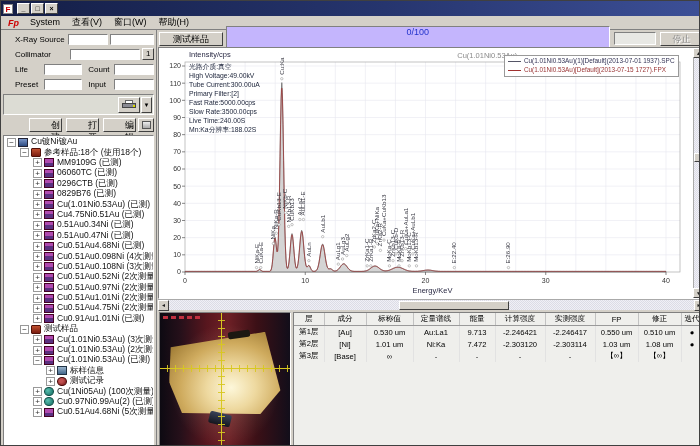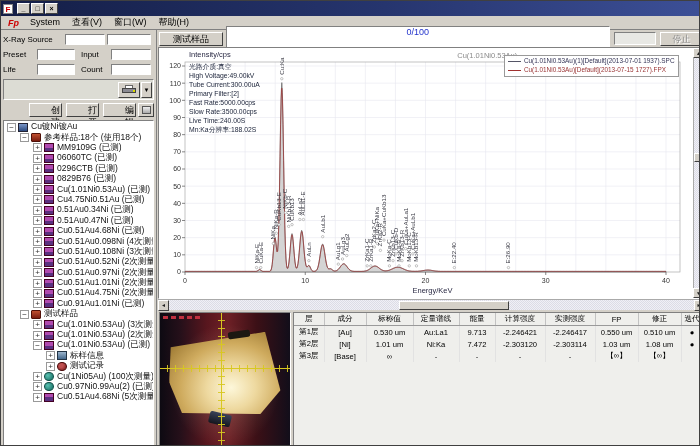--- a/index.html
+++ b/index.html
@@ -18,21 +18,21 @@
   .menubar{height:14px;display:flex;align-items:center;font-size:9px;background:#d4d0c8;
     border-bottom:1px solid #808080;padding-left:2px;}
   .menu-brand{color:#c00;font-weight:bold;font-style:italic;padding:0 5px;}
   .menu-item{padding:7px 6px;text-align:right;}
   
   .content{display:flex;height:417px;}
   .left-panel{width:156px;border-right:1px solid #808080;padding:2px 2px 0 2px;display:flex;flex-direction:column;}
   .right-panel{flex:1;display:flex;flex-direction:column;}
   
   .fieldrow{display:flex;align-items:center;height:14px;margin-bottom:1px;font-size:8px;}
-  .flabel{white-space:nowrap;}
+  .flabel{white-space:nowrap;margin-left:12px;}
   .inp{height:11px;background:#fff;border:1px solid;border-color:#808080 #fff #fff #808080;
     font-size:8px;padding:0 1px;margin-left:2px;}
   .smallbtn{width:13px;height:12px;margin-left:2px;background:#d4d0c8;font-size:8px;line-height:10px;
     text-align:center;border:1px solid;border-color:#fff #404040 #404040 #fff;}
   .device-box{height:21px;margin:2px 0;background:#dcdcd4;border:1px solid;
     border-color:#808080 #fff #fff #808080;display:flex;align-items:center;justify-content:flex-end;padding:1px;}
   .dev-iconbtn{width:22px;height:16px;background:#d4d0c8;border:1px solid;border-color:#fff #404040 #404040 #fff;
     display:flex;align-items:center;justify-content:center;}
   .dev-drop{width:11px;height:16px;background:#d4d0c8;border:1px solid;border-color:#fff #404040 #404040 #fff;
     font-size:6px;line-height:14px;text-align:center;margin-left:1px;}
@@ -52,21 +52,21 @@
   .ticon.device{background:linear-gradient(#7a96c8,#2c4a80);border:1px solid #223;}
   .ticon.folder{background:linear-gradient(#c05030,#7a1c10);border:1px solid #501008;border-radius:1px;}
   .ticon.sample{background:linear-gradient(180deg,#b04ab0 0 50%,#5a3080 50% 100%);border:1px solid #402;}
   .ticon.info{background:linear-gradient(#9ab4cc,#44688c);border:1px solid #234;}
   .ticon.record{background:radial-gradient(circle at 40% 35%,#c05050 30%,#701414);border-radius:50%;border:1px solid #400;}
   .ticon.flask{background:radial-gradient(circle at 35% 35%,#5ac0b0,#136a60);border-radius:50%;border:1px solid #0a4a42;}
   
   .topbar{height:17px;display:flex;align-items:center;padding:1px 2px;}
   .tabbtn{width:64px;height:14px;background:#d4d0c8;font-size:9px;line-height:12px;text-align:center;
     border:1px solid;border-color:#fff #404040 #404040 #fff;margin-right:3px;}
-  .progress{flex:1;height:26px;background:#ffffff;border:1px solid;border-color:#808080 #fff #fff #808080;
+  .progress{flex:1;height:26px;background:#c4b5fd;border:1px solid;border-color:#808080 #fff #fff #808080;
     font-size:9px;line-height:11px;text-align:center;color:#2233cc;}
   .mini-field{width:42px;height:13px;background:#e8e8e4;border:1px solid;border-color:#808080 #fff #fff #808080;margin-left:4px;}
   .stopbtn{width:44px;height:14px;margin-left:4px;background:#d4d0c8;font-size:9px;line-height:12px;text-align:center;
     color:#8a8a8a;text-shadow:1px 1px 0 #fff;border:1px solid;border-color:#fff #404040 #404040 #fff;}
   
   .chart-area{height:252px;display:flex;background:#fff;border:1px solid;border-color:#808080 #fff #fff #808080;
     position:relative;margin:0 1px;}
   .chart-canvas{flex:1;position:relative;}
   .chart-canvas svg{display:block;}
   .chart-info{position:absolute;left:30px;top:15px;font-size:6.8px;line-height:1.32;color:#1a2238;}
@@ -136,29 +136,34 @@
   <div class="content">
 
     <div class="left-panel">
 
       <div class="fieldrow">
         <span class="flabel" style="width:60px">X-Ray Source</span>
         <input class="inp" style="width: 40px;">
         <input class="inp" style="width: 44px;">
       </div>
       <div class="fieldrow">
-        <span class="flabel" style="width:32px">Preset</span>
-        <input class="inp" style="width: 38px;">
-        <span class="flabel" style="width:28px;margin-left:6px">Input</span>
-        <input class="inp" style="width: 40px;">
+        <span class="flabel" style="width:60px">Collimator</span>
+        <input class="inp" style="width: 70px;">
+        <div class="smallbtn">1</div>
       </div>
       <div class="fieldrow">
         <span class="flabel" style="width:32px">Life</span>
         <input class="inp" style="width: 38px;">
         <span class="flabel" style="width:28px;margin-left:6px">Count</span>
+        <input class="inp" style="width: 40px;">
+      </div>
+      <div class="fieldrow">
+        <span class="flabel" style="width:32px">Preset</span>
+        <input class="inp" style="width: 38px;">
+        <span class="flabel" style="width:28px;margin-left:6px">Input</span>
         <input class="inp" style="width: 40px;">
       </div>
 
       <div class="device-box">
         <div class="dev-iconbtn">
           <div class="printer">
             <div class="ppaper"></div>
               <div class="pbody"></div>
               <div class="pdot"></div>
           </div>

